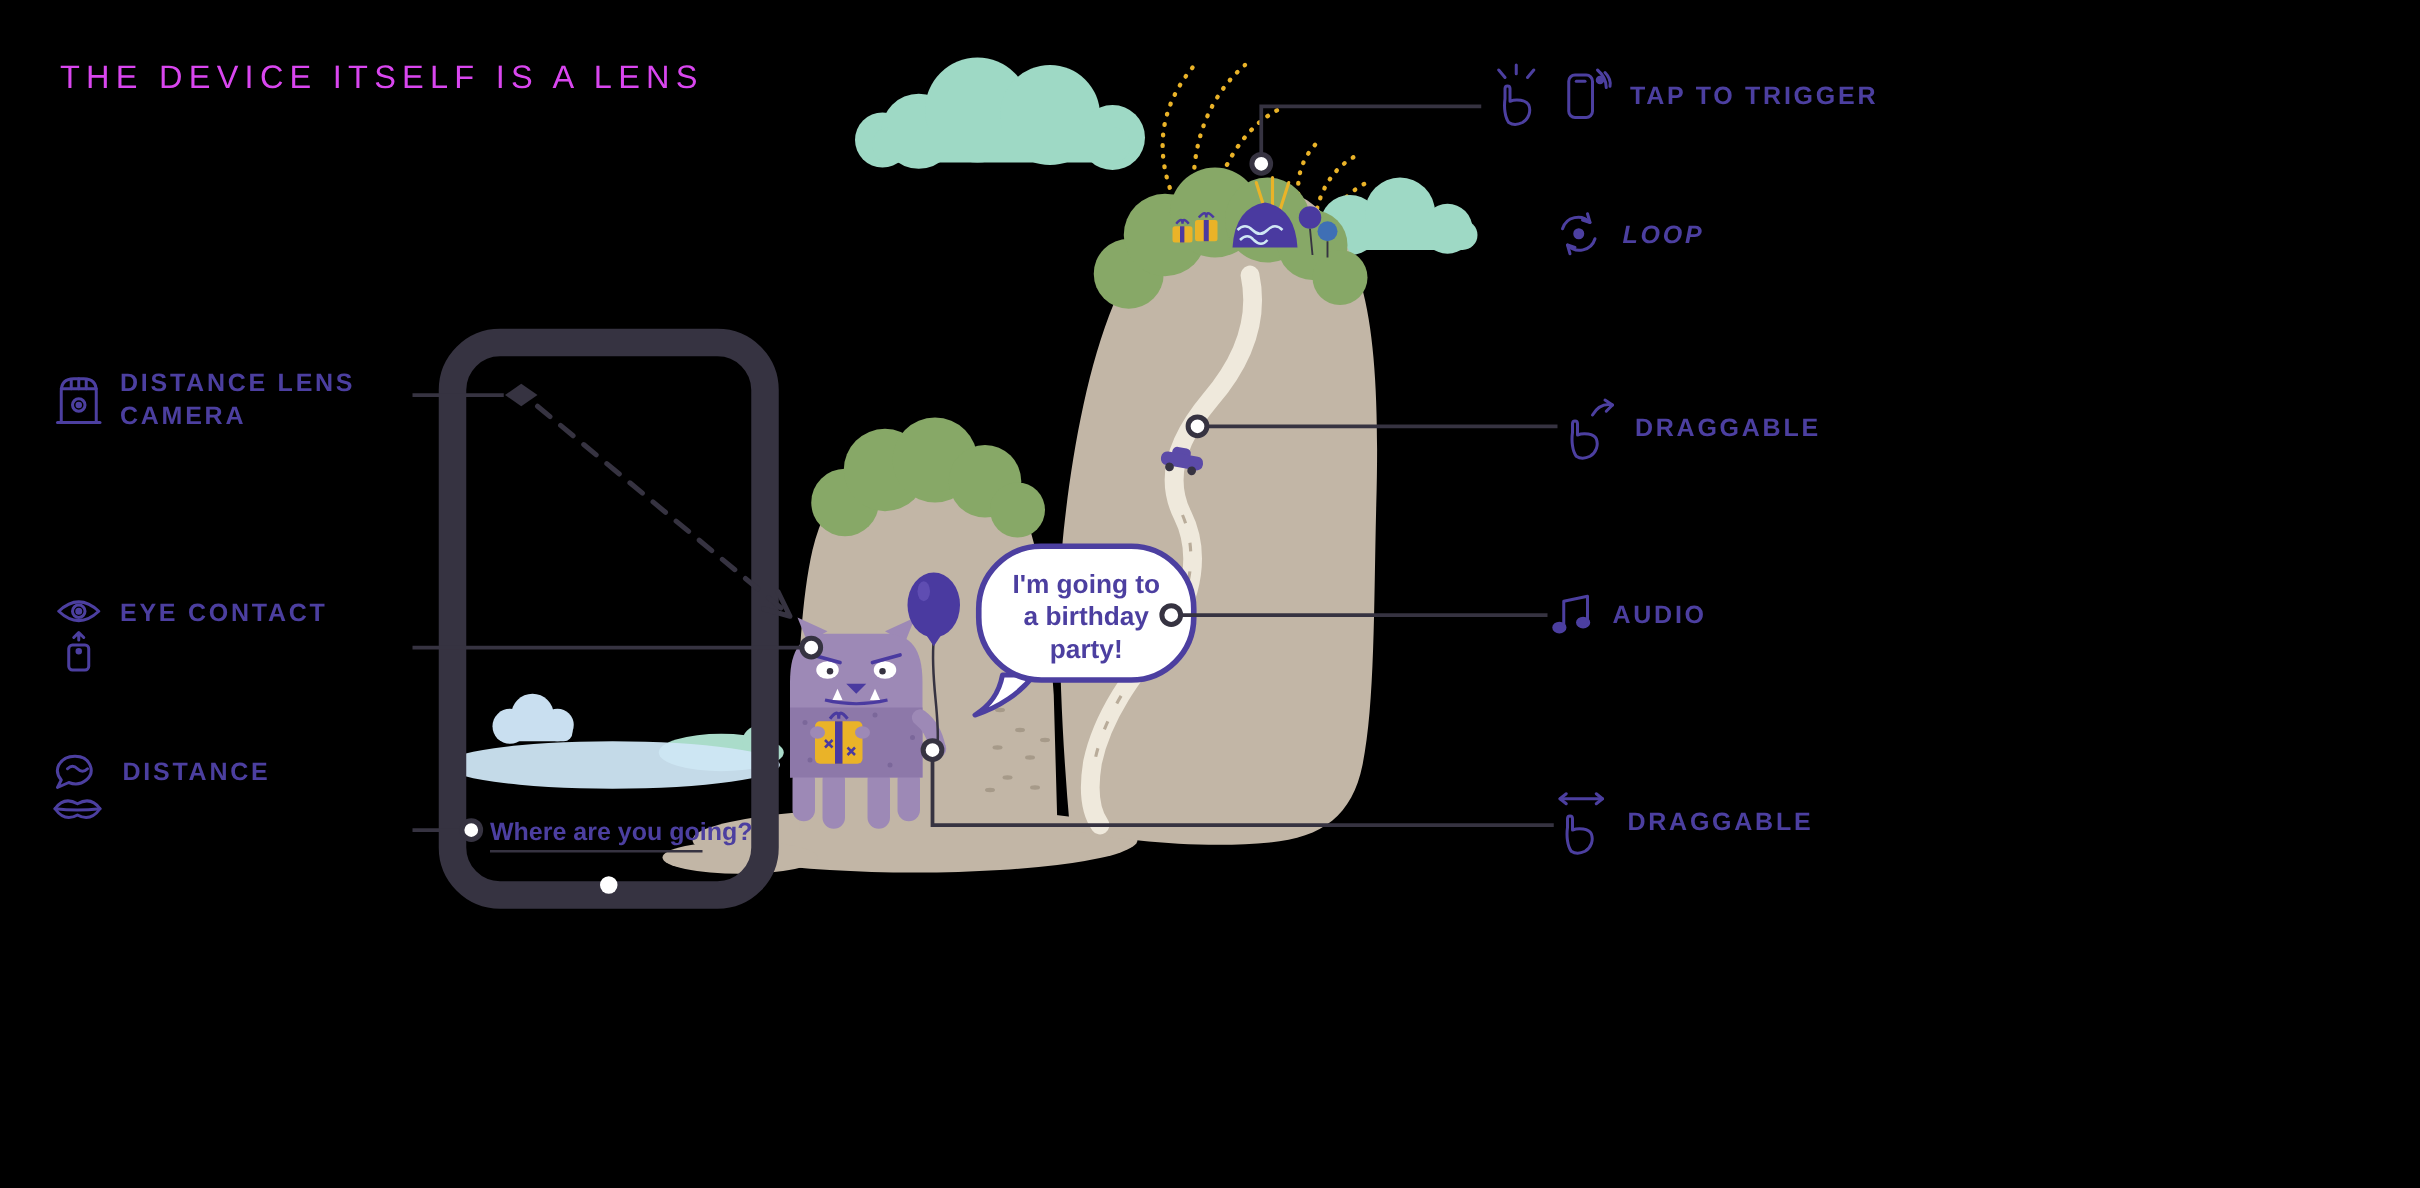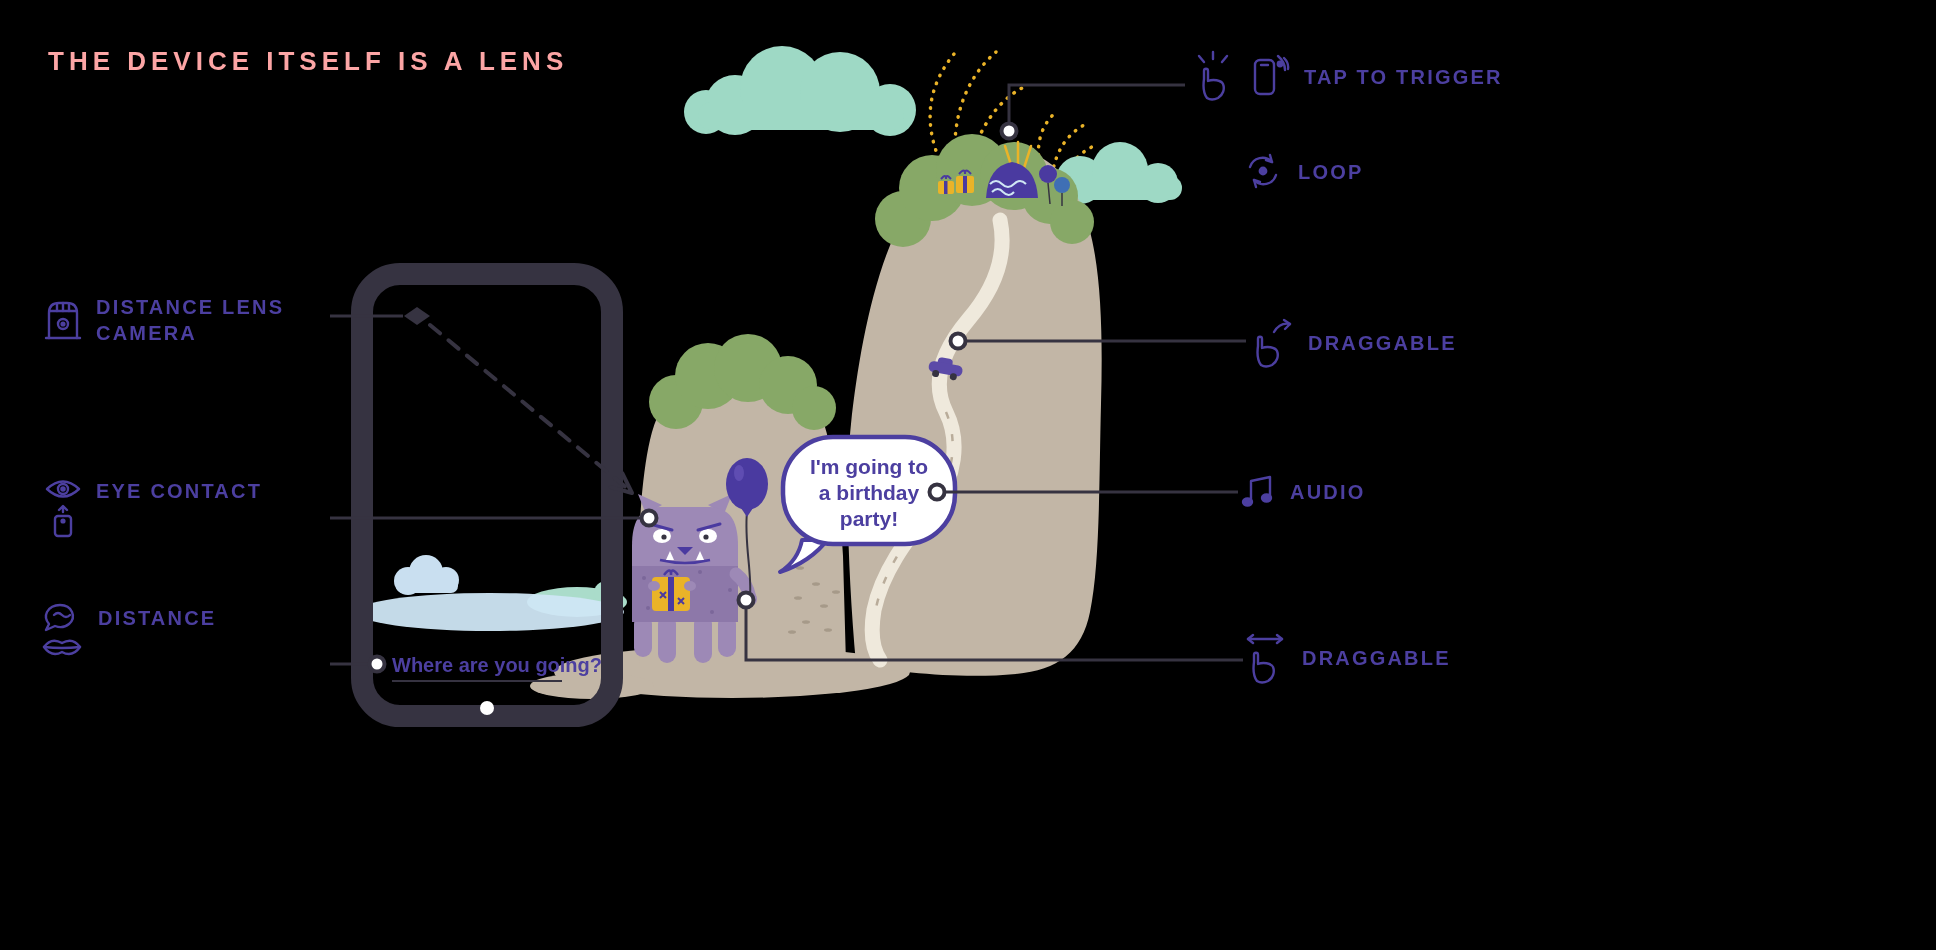--- a/index.html
+++ b/index.html
@@ -1,19 +1,19 @@
 <!DOCTYPE html>
 <html><head>
 <meta charset="utf-8">
 <style>
   html,body{margin:0;padding:0;background:#000;}
   .canvas{position:relative;width:1936px;height:950px;background:#000;overflow:hidden;
           font-family:"Liberation Sans",sans-serif;}
-  .title{position:absolute;left:48px;top:46px;font-size:26px;font-weight:700;
-         letter-spacing:5px;color:#fca5a5;}
+  .title{position:absolute;left:48px;top:46px;font-size:26px;font-weight:400;
+         letter-spacing:5px;color:#d946ef;}
   .lbl{position:absolute;display:flex;gap:14px;color:#4c3fa0;font-weight:700;
        font-size:20px;letter-spacing:2.2px;line-height:26px;}
   .lbl.center{align-items:center;}
   .lbl.top{align-items:flex-start;}
   .lbl .txt{padding-top:2px;}
   .icon svg{display:block;}
   svg.scene{position:absolute;left:0;top:0;}
   svg text{font-family:"Liberation Sans",sans-serif;}
 </style>
 </head>
@@ -284,21 +284,21 @@
       <svg width="40" height="52" viewBox="0 0 40 52" fill="none" stroke="#4c3fa0" stroke-width="2.4" stroke-linecap="round" stroke-linejoin="round">
         <rect x="5" y="10" width="19" height="34" rx="5"></rect>
         <path d="M11 15 h7"></path>
         <circle cx="30" cy="14" r="2.2" fill="#4c3fa0"></circle>
         <path d="M34 8 q5 5 4 11 M28 6 q7 6 7 14"></path>
       </svg>
     </span>
     <span class="txt">TAP TO TRIGGER</span>
   </div>
 
-  <div class="lbl center" style="left:1242px;top:150px;">
+  <div class="lbl center" style="left:1242px;top:166px;font-style:italic;">
     <span class="icon">
       <svg width="42" height="42" viewBox="0 0 42 42" fill="none" stroke="#4c3fa0" stroke-width="2.4" stroke-linecap="round" stroke-linejoin="round">
         <path d="M8 17 A13 13 0 0 1 30 12"></path>
         <path d="M30 12 L24 10 M30 12 L28 5"></path>
         <path d="M34 25 A13 13 0 0 1 12 30"></path>
         <path d="M12 30 L18 32 M12 30 L14 37"></path>
         <circle cx="21" cy="21" r="3.2" fill="#4c3fa0"></circle>
       </svg>
     </span>
     <span class="txt">LOOP</span>

